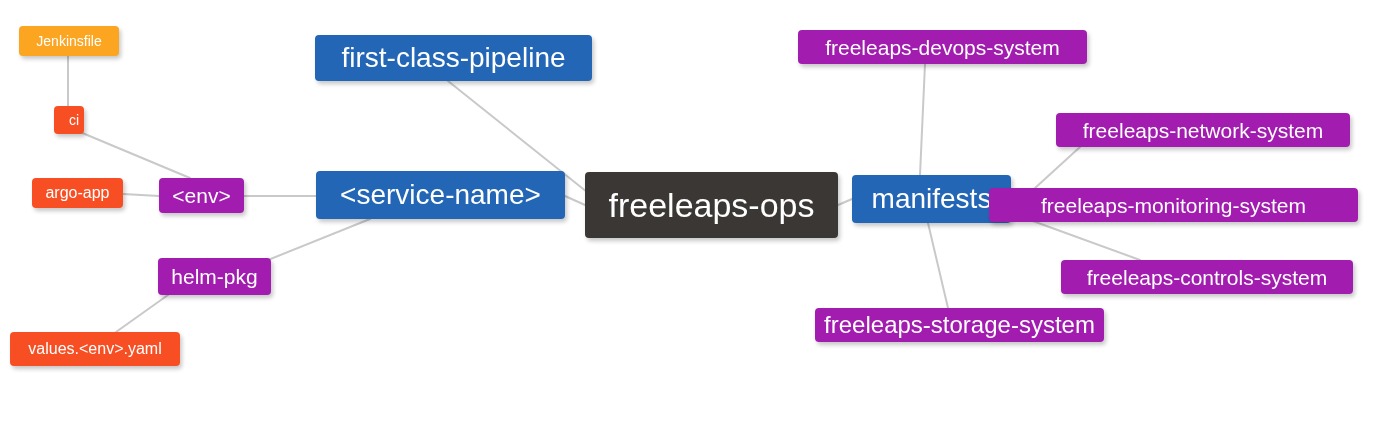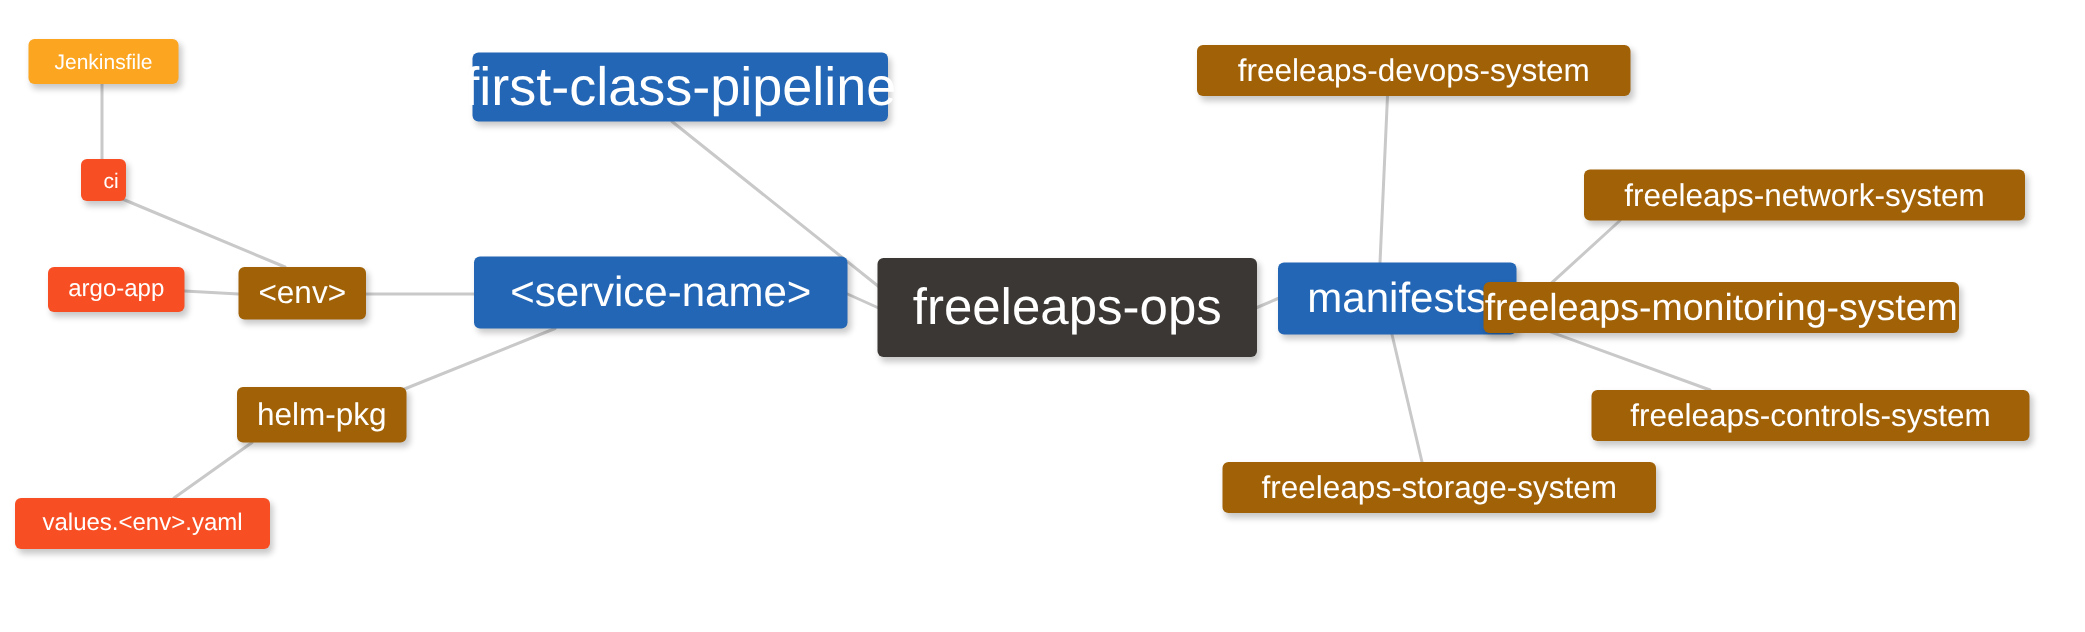--- a/index.html
+++ b/index.html
@@ -36,21 +36,21 @@
     border-radius: 4px;
     color: #ffffff;
     white-space: nowrap;
     line-height: 1;
     box-shadow: 2px 3px 4px rgba(0,0,0,0.22);
     padding: 0 10px;
     user-select: none;
   }
   .n-root    { background: #3b3734; }
   .n-blue    { background: #2266b5; }
-  .n-green   { background: #a16207; }
+  .n-green   { background: #a21caf; }
   .n-orange  { background: #fba521; }
   .n-red     { background: #f74f23; }
 </style>
 </head>
 <body>
 
 <div id="canvas">
   <svg id="edges" viewBox="0 0 1390 421" width="1390" height="421" xmlns="http://www.w3.org/2000/svg">
       <line x1="585" y1="205" x2="565" y2="196" stroke="#c9c9c9" stroke-width="2" stroke-linecap="round"></line>
       <line x1="592" y1="196" x2="448" y2="81" stroke="#c9c9c9" stroke-width="2" stroke-linecap="round"></line>
@@ -63,27 +63,27 @@
       <line x1="168" y1="295" x2="116" y2="332" stroke="#c9c9c9" stroke-width="2" stroke-linecap="round"></line>
       <line x1="920" y1="175" x2="925" y2="64" stroke="#c9c9c9" stroke-width="2" stroke-linecap="round"></line>
       <line x1="1011" y1="210" x2="1080" y2="147" stroke="#c9c9c9" stroke-width="2" stroke-linecap="round"></line>
       <line x1="1011" y1="203" x2="1051" y2="203" stroke="#c9c9c9" stroke-width="2" stroke-linecap="round"></line>
       <line x1="1011" y1="213" x2="1140" y2="260" stroke="#c9c9c9" stroke-width="2" stroke-linecap="round"></line>
       <line x1="928" y1="223" x2="948" y2="308" stroke="#c9c9c9" stroke-width="2" stroke-linecap="round"></line>
     </svg>
   <div id="node-layer">
       <div class="node n-root" style="left: 585px; top: 172px; width: 253px; height: 66px; font-size: 34px;">freeleaps-ops</div>
       <div class="node n-blue" style="left: 316px; top: 171px; width: 249px; height: 48px; font-size: 28px;">&lt;service-name&gt;</div>
-      <div class="node n-blue" style="left: 315px; top: 35px; width: 277px; height: 46px; font-size: 36px; text-align: right;">first-class-pipeline</div>
+      <div class="node n-blue" style="left: 315px; top: 35px; width: 277px; height: 46px; font-size: 28px; text-align: right;">first-class-pipeline</div>
       <div class="node n-blue" style="left: 852px; top: 175px; width: 159px; height: 48px; font-size: 28px;">manifests</div>
       <div class="node n-green" style="left: 159px; top: 178px; width: 85px; height: 35px; font-size: 21px;">&lt;env&gt;</div>
       <div class="node n-green" style="left: 158px; top: 258px; width: 113px; height: 37px; font-size: 21px;">helm-pkg</div>
       <div class="node n-orange" style="left: 19px; top: 26px; width: 100px; height: 30px; font-size: 14px;">Jenkinsfile</div>
       <div class="node n-red" style="left: 54px; top: 106px; width: 28px; height: 28px; font-size: 14px; padding-left: 20px;">ci</div>
       <div class="node n-red" style="left: 32px; top: 178px; width: 91px; height: 30px; font-size: 16px;">argo-app</div>
       <div class="node n-red" style="left: 10px; top: 332px; width: 170px; height: 34px; font-size: 16px;">values.&lt;env&gt;.yaml</div>
       <div class="node n-green" style="left: 798px; top: 30px; width: 289px; height: 34px; font-size: 21px;">freeleaps-devops-system</div>
       <div class="node n-green" style="left: 1056px; top: 113px; width: 294px; height: 34px; font-size: 21px;">freeleaps-network-system</div>
-      <div class="node n-green" style="left: 989px; top: 188px; width: 317px; height: 34px; font-size: 25px;">freeleaps-monitoring-system</div>
+      <div class="node n-green" style="left: 989px; top: 188px; width: 369px; height: 34px; font-size: 21px;">freeleaps-monitoring-system</div>
       <div class="node n-green" style="left: 1061px; top: 260px; width: 292px; height: 34px; font-size: 21px;">freeleaps-controls-system</div>
-      <div class="node n-green" style="left: 815px; top: 308px; width: 289px; height: 34px; font-size: 21px;">freeleaps-storage-system</div>
+      <div class="node n-green" style="left: 815px; top: 308px; width: 289px; height: 34px; font-size: 24px;">freeleaps-storage-system</div>
     </div>
 </div>
 
 </body></html>

